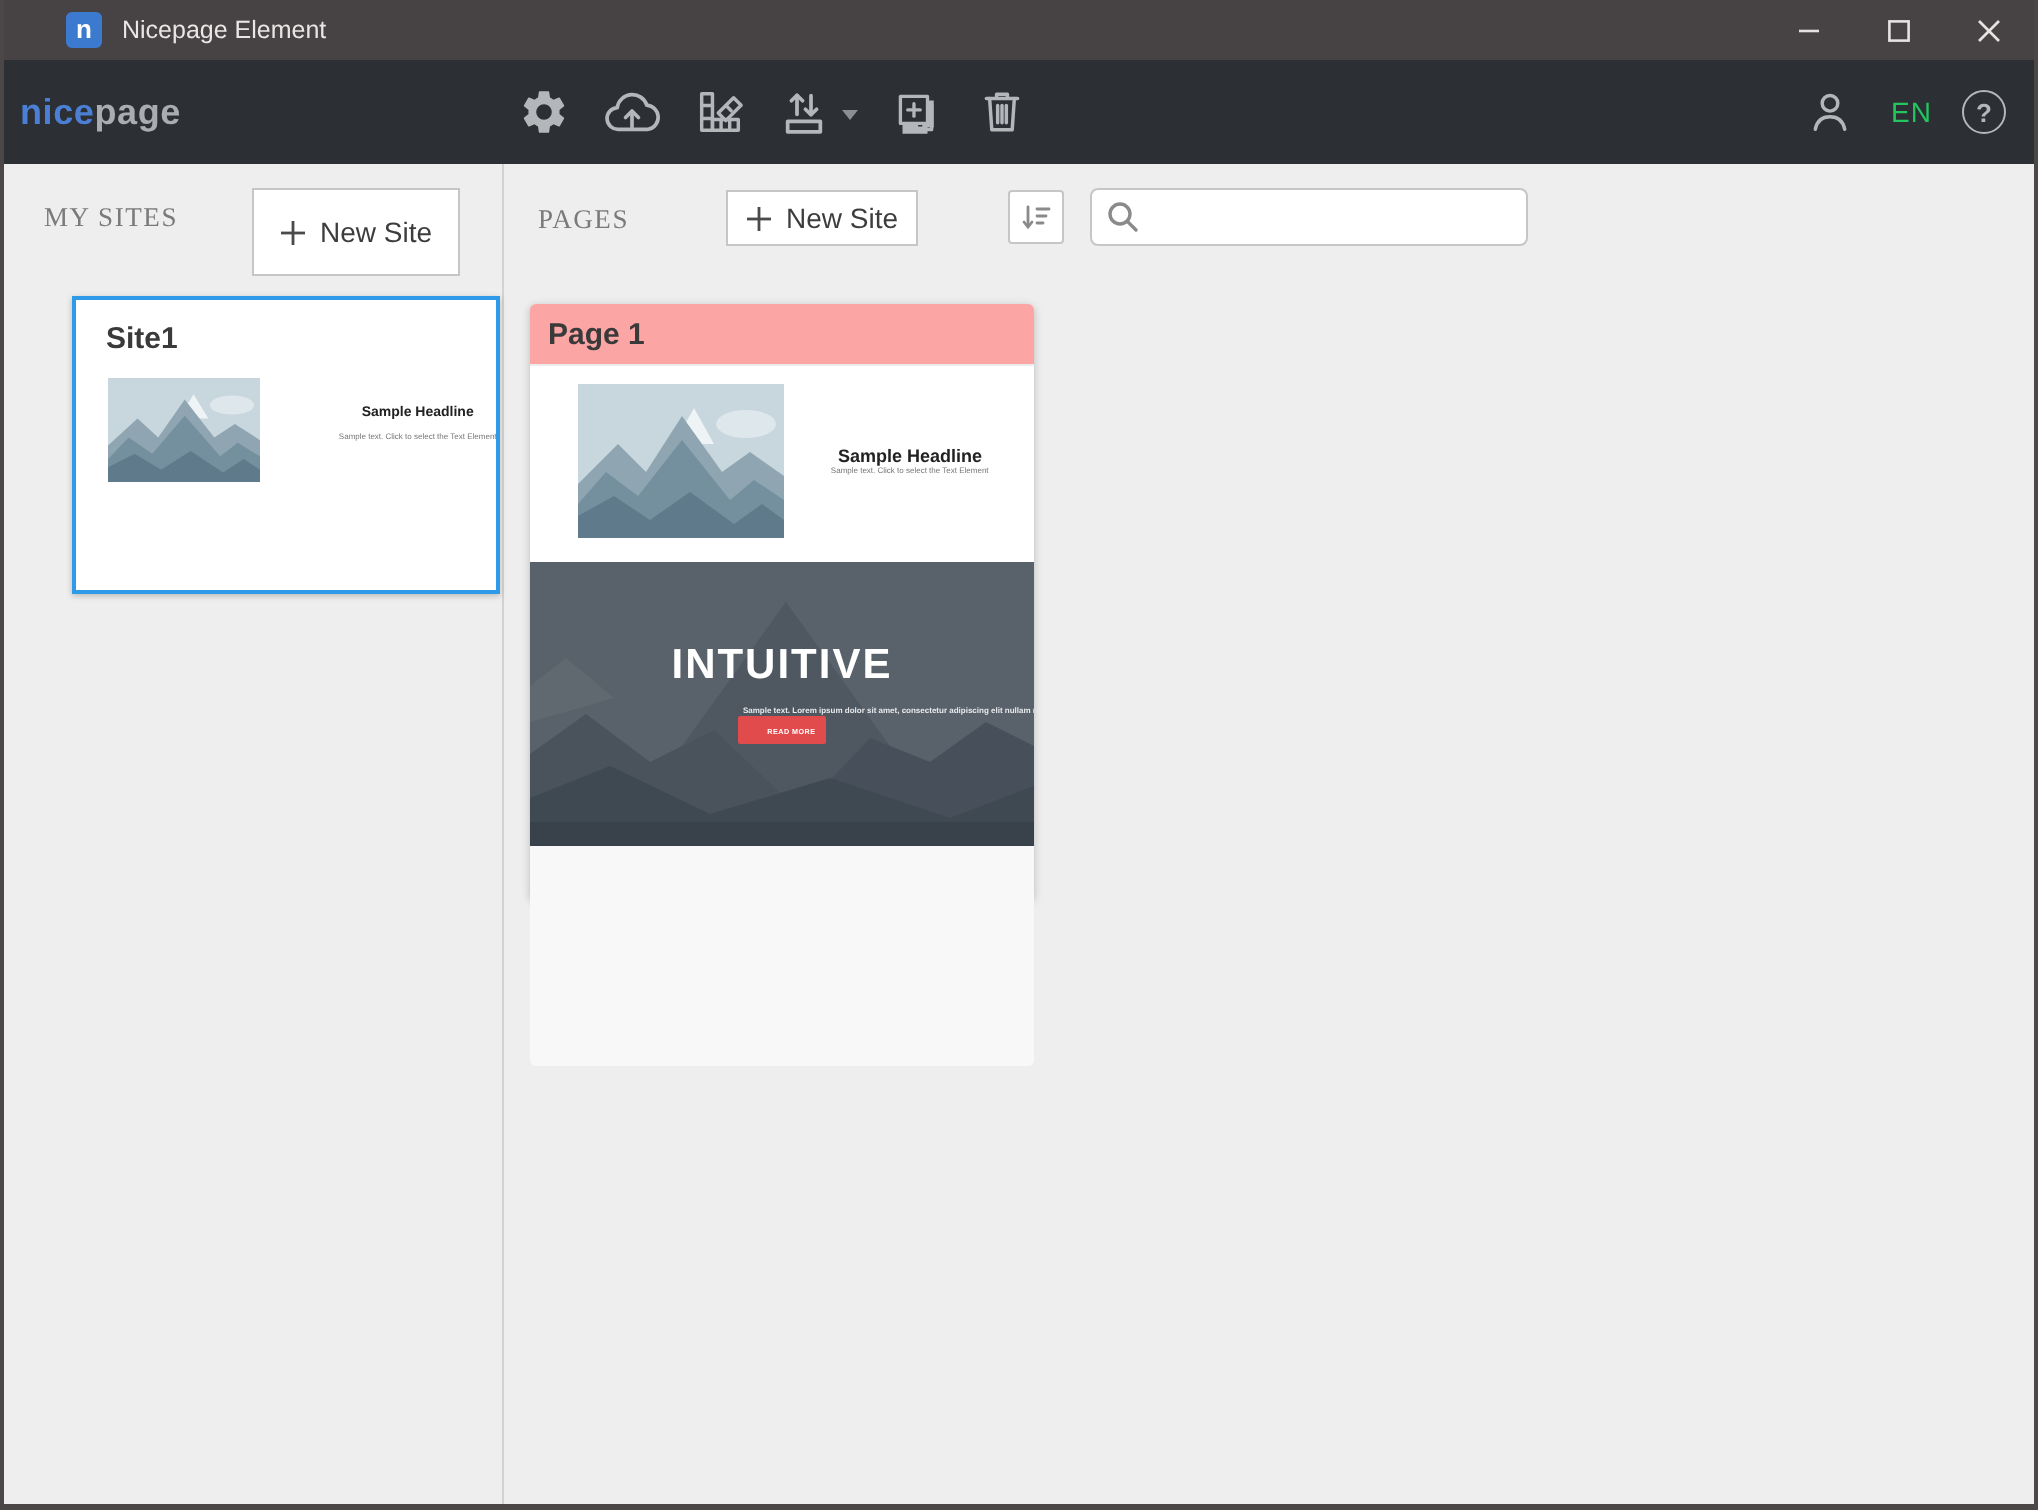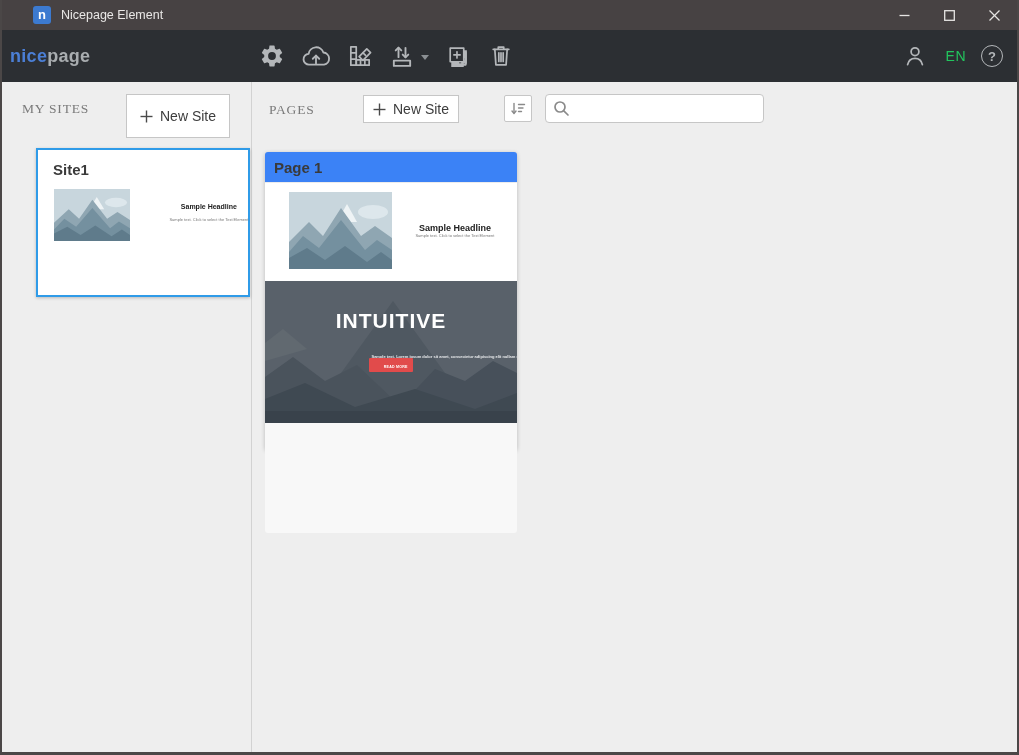--- a/index.html
+++ b/index.html
@@ -57,32 +57,32 @@
   .site-card { position:absolute; left:14px; top:66px; width:214px; height:149px; background:#fff;
                border:2px solid #2f9be8; box-shadow:0 1px 3px rgba(0,0,0,.22); cursor:pointer;margin-left:20px; }
   .site-card .card-title { margin:11px 0 0 15px; font-size:15px; font-weight:bold; color:#3a3a3a; }
   .site-thumb { margin-top:11px; padding:0 16px; display:flex; align-items:center; }
   .site-thumb svg { width:76px; height:52px; flex:none; }
   .mini-text { flex:1; text-align:center; }
   .mini-title { font-size:7px; font-weight:bold; color:#222; }
   .micro { display:inline-block; font-size:8px; color:#777; transform:scale(.5); transform-origin:center top; white-space:nowrap; }
 
   
-  .page-card { position:absolute; left:13px; top:70px; width:252px; height:298px; background:#3b82f6;
+  .page-card { position:absolute; left:13px; top:70px; width:252px; height:298px; background:#fca5a5;
                border-radius:3px; box-shadow:0 1px 4px rgba(0,0,0,.22); cursor:pointer; }
   .page-card .card-header { height:31px; display:flex; align-items:center; padding-left:9px;
                             border-bottom:1px solid #ececec; font-size:15px; font-weight:bold; color:#3a3a3a; }
   .ph-hero { height:98px; position:relative; background:#fff; }
   .ph-hero svg { position:absolute; left:24px; top:9px; width:103px; height:77px; }
   .ph-hero-text { position:absolute; left:132px; right:4px; top:0; height:98px; display:flex;
                   flex-direction:column; align-items:center; justify-content:center; }
   .ph-hero-text .mini-title { font-size:9px; }
   .ph-banner { height:142px; position:relative; overflow:hidden; background:#59616a; }
   .ph-banner > svg { position:absolute; left:0; top:0; width:100%; height:100%; }
-  .banner-title { position:absolute; top:28px; left:0; right:0; text-align:center; color:#fff;
+  .banner-title { position:absolute; top:40px; left:0; right:0; text-align:center; color:#fff;
                   font-size:21px; font-weight:bold; letter-spacing:1px; }
   .banner-text { position:absolute; top:66px; left:0; right:0; text-align:center; }
   .banner-text .micro { color:#e8eaec; font-weight:bold; }
   .banner-btn { position:absolute; top:77px; left:50%; transform:translateX(-50%); width:44px; height:14px;
                 background:#e14b4b; border-radius:1px; text-align:center; cursor:pointer; }
   .banner-btn .micro { color:#fff; font-weight:bold; letter-spacing:.5px; transform-origin:center top; transform:scale(.45); margin-top:3px; }
   .ph-footer { height:110px; background:#f8f8f8; border-radius:0 0 3px 3px; }
 </style>
 </head>
 <body>

